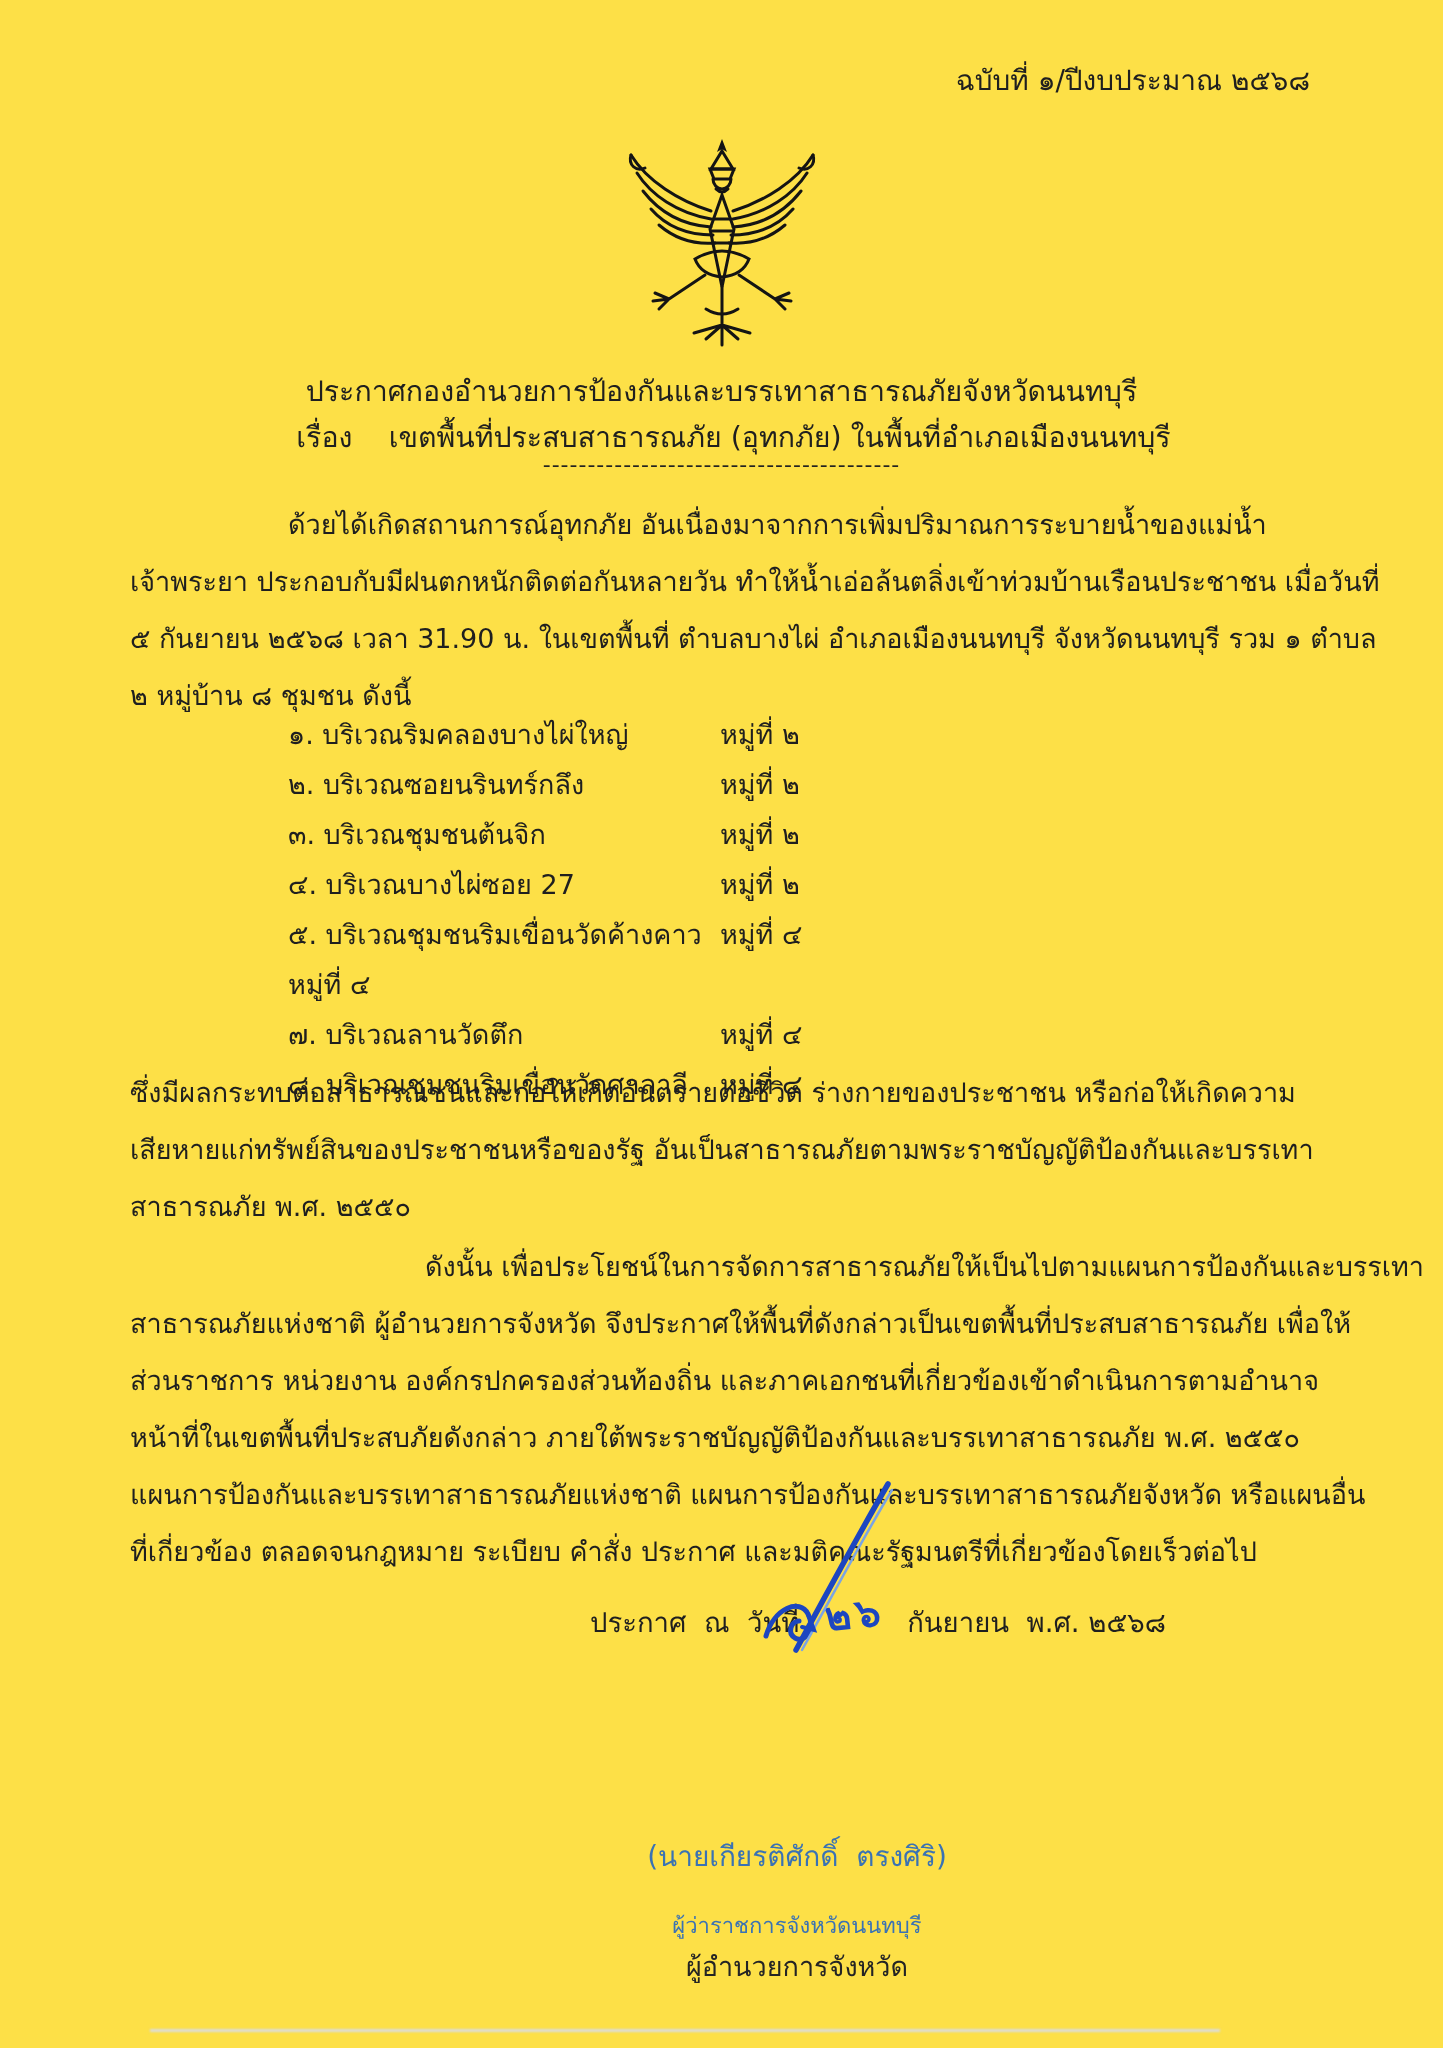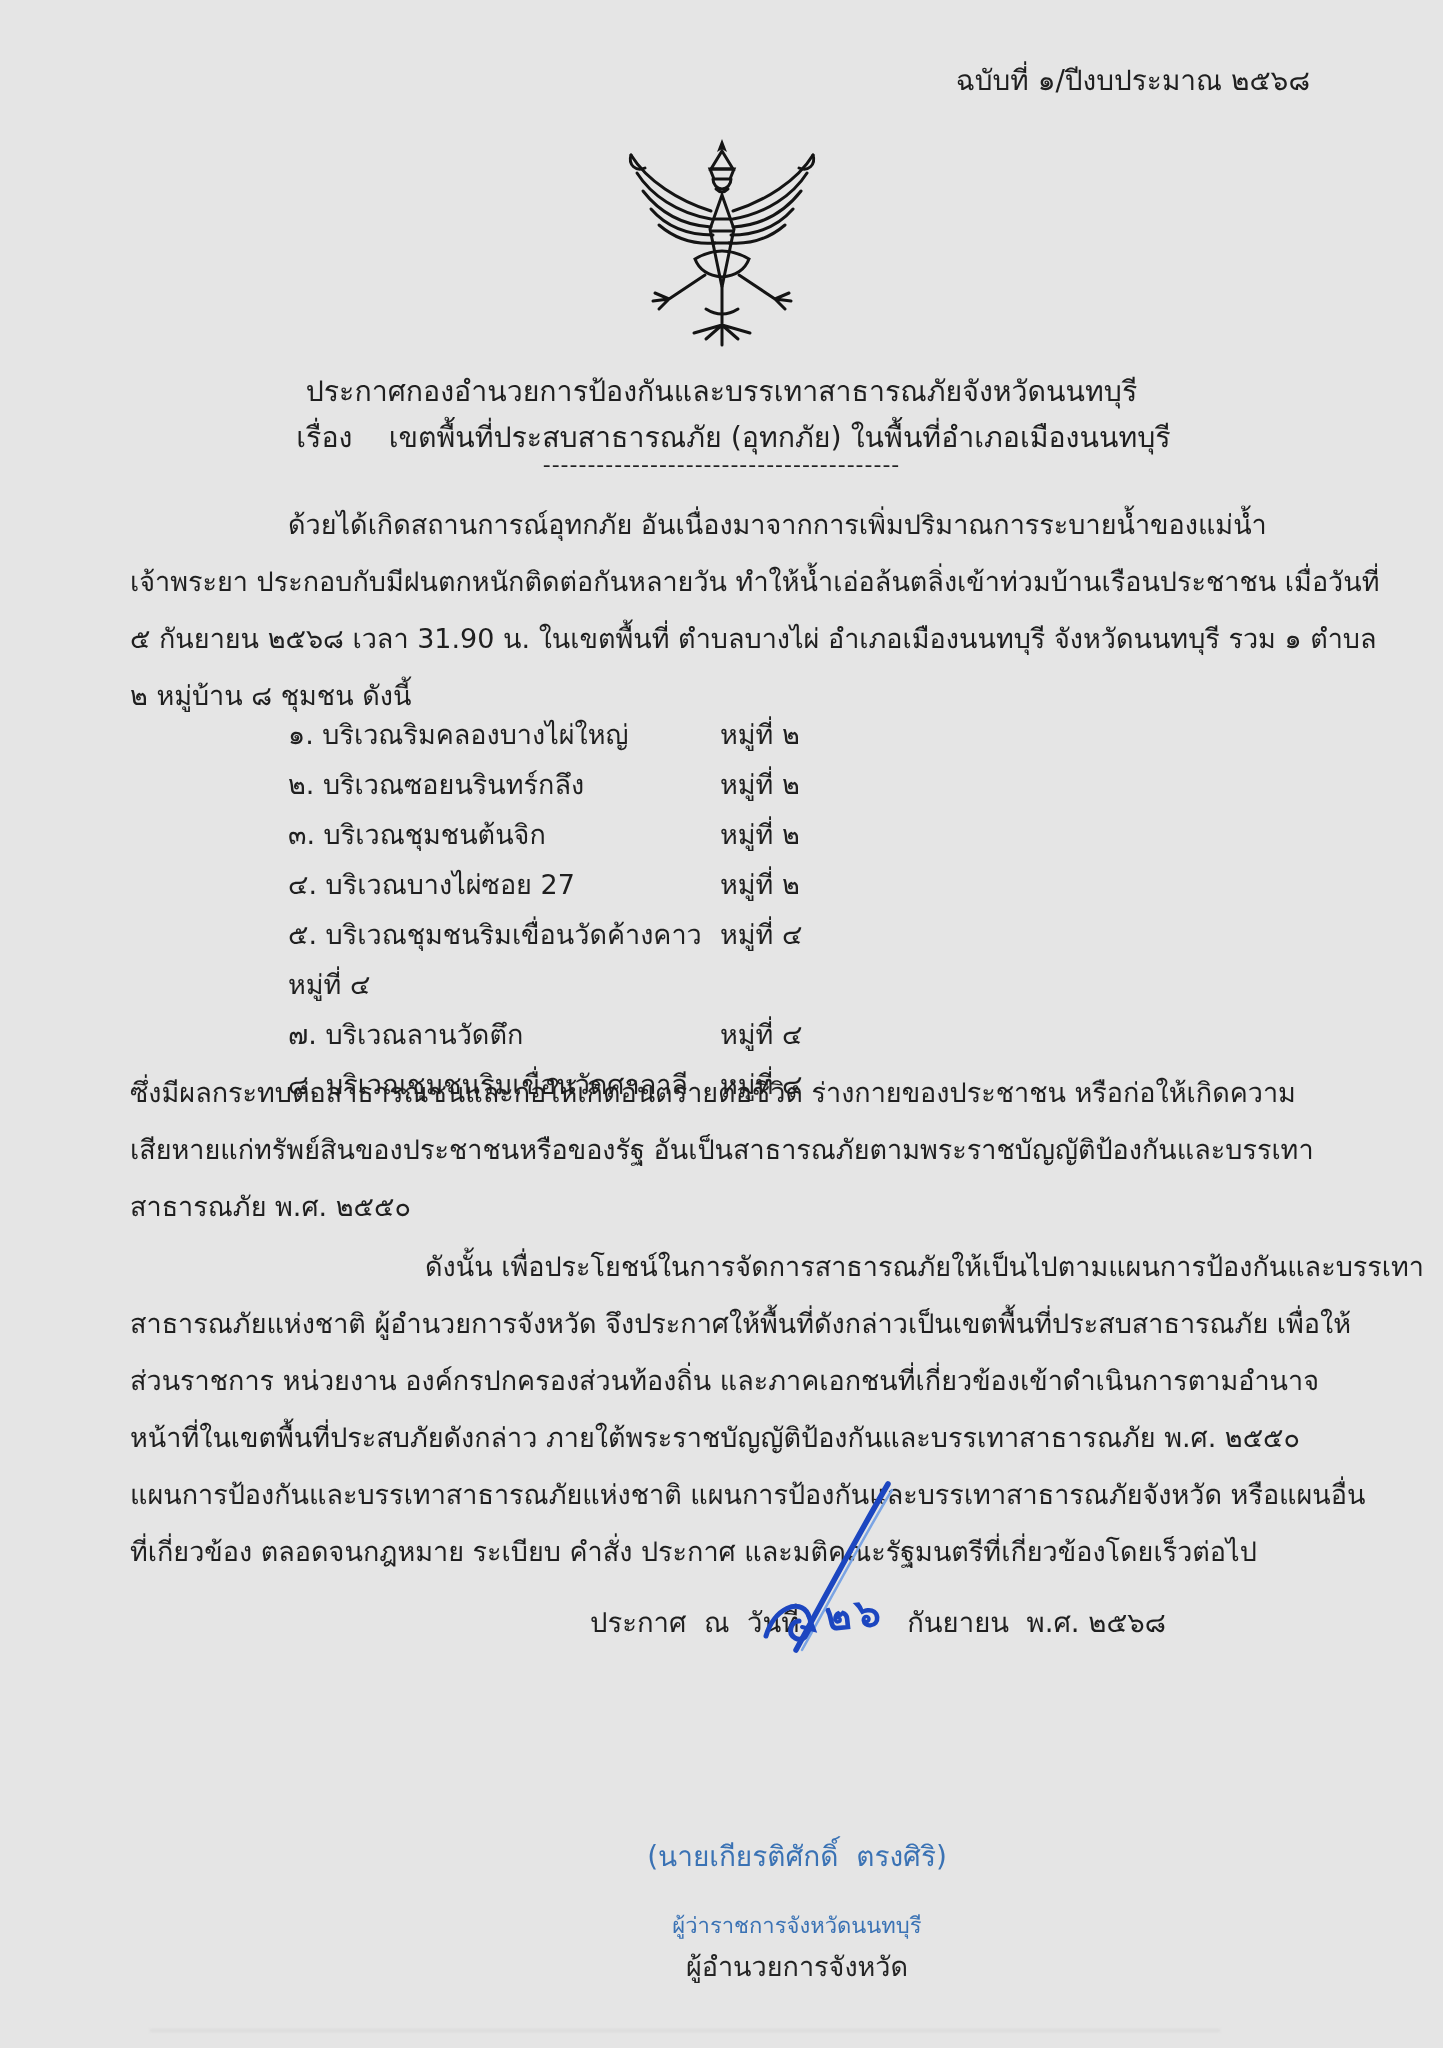--- a/index.html
+++ b/index.html
@@ -1,20 +1,20 @@
 <!DOCTYPE html>
 <html><head>
 <meta charset="utf-8">
 <style>
   html,body{margin:0;padding:0;background:#9a9a9a;}
   .page{
     position:relative;
     width:1443px;height:2048px;
     margin:0 auto;
-    background:#e5e5e5;
+    background:#fde047;
     font-family:"DejaVu Sans","Liberation Sans",sans-serif;
     color:#1f1f1f;
     overflow:hidden;
   }
   .doc-number{
     position:absolute;top:58px;right:133px;
     font-size:28px;white-space:pre;
   }
   .emblem{
     position:absolute;top:133px;left:50%;transform:translateX(-50%);

